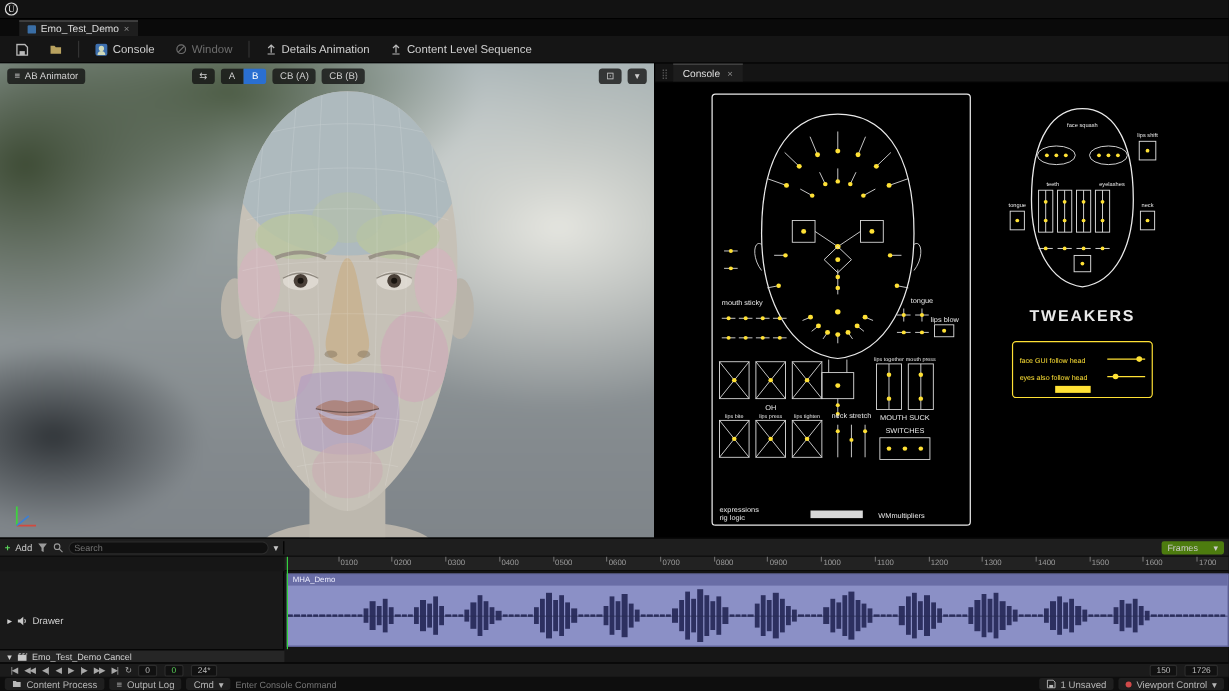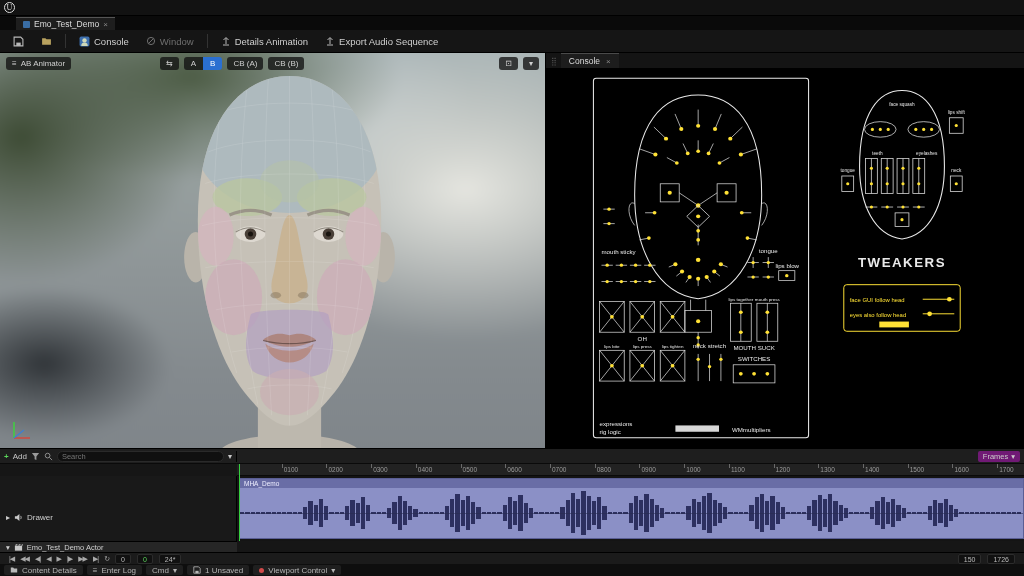--- a/index.html
+++ b/index.html
@@ -42,21 +42,21 @@
 .tl{fill:none;stroke:#dcdcdc;stroke-width:0.8}
 .yd{fill:#ffe135}
 .ylw{stroke:#ffe135;fill:none;stroke-width:1}
 .lb{font-size:6.5px}
 .lbs{font-size:4.8px}
 
 #sequencer{position:absolute;left:0;top:448px;width:1024px;height:116px;background:#161616;border-top:1px solid #000}
 #seq-hdr{position:absolute;left:0;top:0;width:1024px;height:15px;background:#1e1e1e;border-bottom:1px solid #0a0a0a;display:flex;align-items:center;font-size:8px}
 #seq-hdr .left{width:237px;display:flex;align-items:center;gap:4px;padding:0 4px;border-right:1px solid #000}
 #seq-search{flex:1;height:11px;background:#101010;border:1px solid #2a2a2a;border-radius:6px;color:#bbb;font-size:7.5px;padding:0 4px;min-width:0}
-#frames-pill{position:absolute;right:4px;top:2px;height:11px;background:#701a75;border-radius:2px;font-size:7.5px;color:#ccc;display:flex;align-items:center;gap:3px;padding:0 5px}
+#frames-pill{position:absolute;right:4px;top:2px;height:11px;background:#4d7c0f;border-radius:2px;font-size:7.5px;color:#ccc;display:flex;align-items:center;gap:13px;padding:0 5px}
 #ruler{position:absolute;left:237px;top:15px;right:0;height:12px;background:#222;border-bottom:1px solid #0a0a0a}
 .tick{position:absolute;top:0;height:100%}
 .tick i{display:block;width:1px;height:4px;background:#6a6a6a}
 .tick span{position:absolute;top:2px;left:2px;font-size:6.5px;color:#9b9b9b;white-space:nowrap}
 #tracks-left{position:absolute;left:0;top:27px;width:237px;height:65px;background:#191919;border-right:1px solid #000}
 .trow{position:absolute;left:0;width:237px;height:16px;display:flex;align-items:center;gap:4px;padding:0 6px;font-size:8px;color:#cfcfcf}
 #timeline{position:absolute;left:237px;top:27px;right:0;height:65px;background:#141414}
 #clip{position:absolute;left:2px;right:0px;top:2px;height:61px;border:1px solid #5a5e94;background:#8b90c6}
 #clip .cbar{height:9px;background:#696da6;color:#eef;font-size:6.5px;line-height:9px;padding-left:4px}
 #wave{position:absolute;left:0;right:0;top:9px;bottom:0;display:flex;align-items:center}
@@ -123,21 +123,21 @@
         <path d="M5 8V2M2.5 4L5 1.5 7.5 4" fill="none" stroke="#b9b9b9"></path>
         <path d="M2 9h6" stroke="#b9b9b9"></path>
       </svg>
     <span>Details Animation</span>
   </span>
   <span class="tbtn">
     <svg width="10" height="10" viewBox="0 0 10 10">
         <path d="M5 8V2M2.5 4L5 1.5 7.5 4" fill="none" stroke="#b9b9b9"></path>
         <path d="M2 9h6" stroke="#b9b9b9"></path>
       </svg>
-    <span>Export Audio Sequence</span>
+    <span>Content Level Sequence</span>
   </span>
 </div>
 
 <div id="main">
 
   <div id="viewport">
     <div id="vp-bg"></div>
 
     <svg width="275" height="392" viewBox="0 0 250 372" style="position:absolute;left:152px;top:4px">
       <defs>
@@ -722,21 +722,21 @@
         </div>
     </div>
   </div>
 
   <div id="actor-row">
     <span>▾</span>
     <svg width="9" height="9" viewBox="0 0 10 10">
         <rect x="1" y="3" width="8" height="5.5" fill="#c9c9c9"></rect>
         <path d="M1 3l1.2-1.8h2L3 3zM4.4 3l1.2-1.8h2L6.4 3zM7.8 3L9 1.2h.8V3z" fill="#9a9a9a"></path>
       </svg>
-    <span>Emo_Test_Demo Actor</span>
+    <span>Emo_Test_Demo Cancel</span>
   </div>
 
   <div id="transport">
     <span id="transport-icons" style="display:flex">
         <span class="ticon">|◀</span>
         <span class="ticon">◀◀</span>
         <span class="ticon">◀|</span>
         <span class="ticon">◀</span>
         <span class="ticon">▶</span>
         <span class="ticon">|▶</span>
@@ -751,30 +751,31 @@
     <span class="tfield">150</span>
     <span class="tfield">1726</span>
   </div>
 </div>
 
 <div id="statusbar">
   <span class="spill">
     <svg width="8" height="8" viewBox="0 0 10 10">
         <path d="M1 2h3l1 1h4v5H1z" fill="#b9b9b9"></path>
       </svg>
-    <span>Content Details</span>
+    <span>Content Process</span>
   </span>
   <span class="spill">
     <span>≡</span>
-    <span>Enter Log</span>
+    <span>Output Log</span>
   </span>
   <span class="spill">
     <span>Cmd</span>
     <span>▾</span>
   </span>
+  <input id="cmd-input" placeholder="Enter Console Command" style="">
   <span class="spill">
     <svg width="8" height="8" viewBox="0 0 10 10">
         <path d="M1 1h6l2 2v6H1z" fill="none" stroke="#b9b9b9"></path>
         <rect x="3" y="6" width="4" height="3" fill="#b9b9b9"></rect>
       </svg>
     <span>1 Unsaved</span>
   </span>
   <span class="spill">
     <span class="dot"></span>
     <span>Viewport Control</span>

